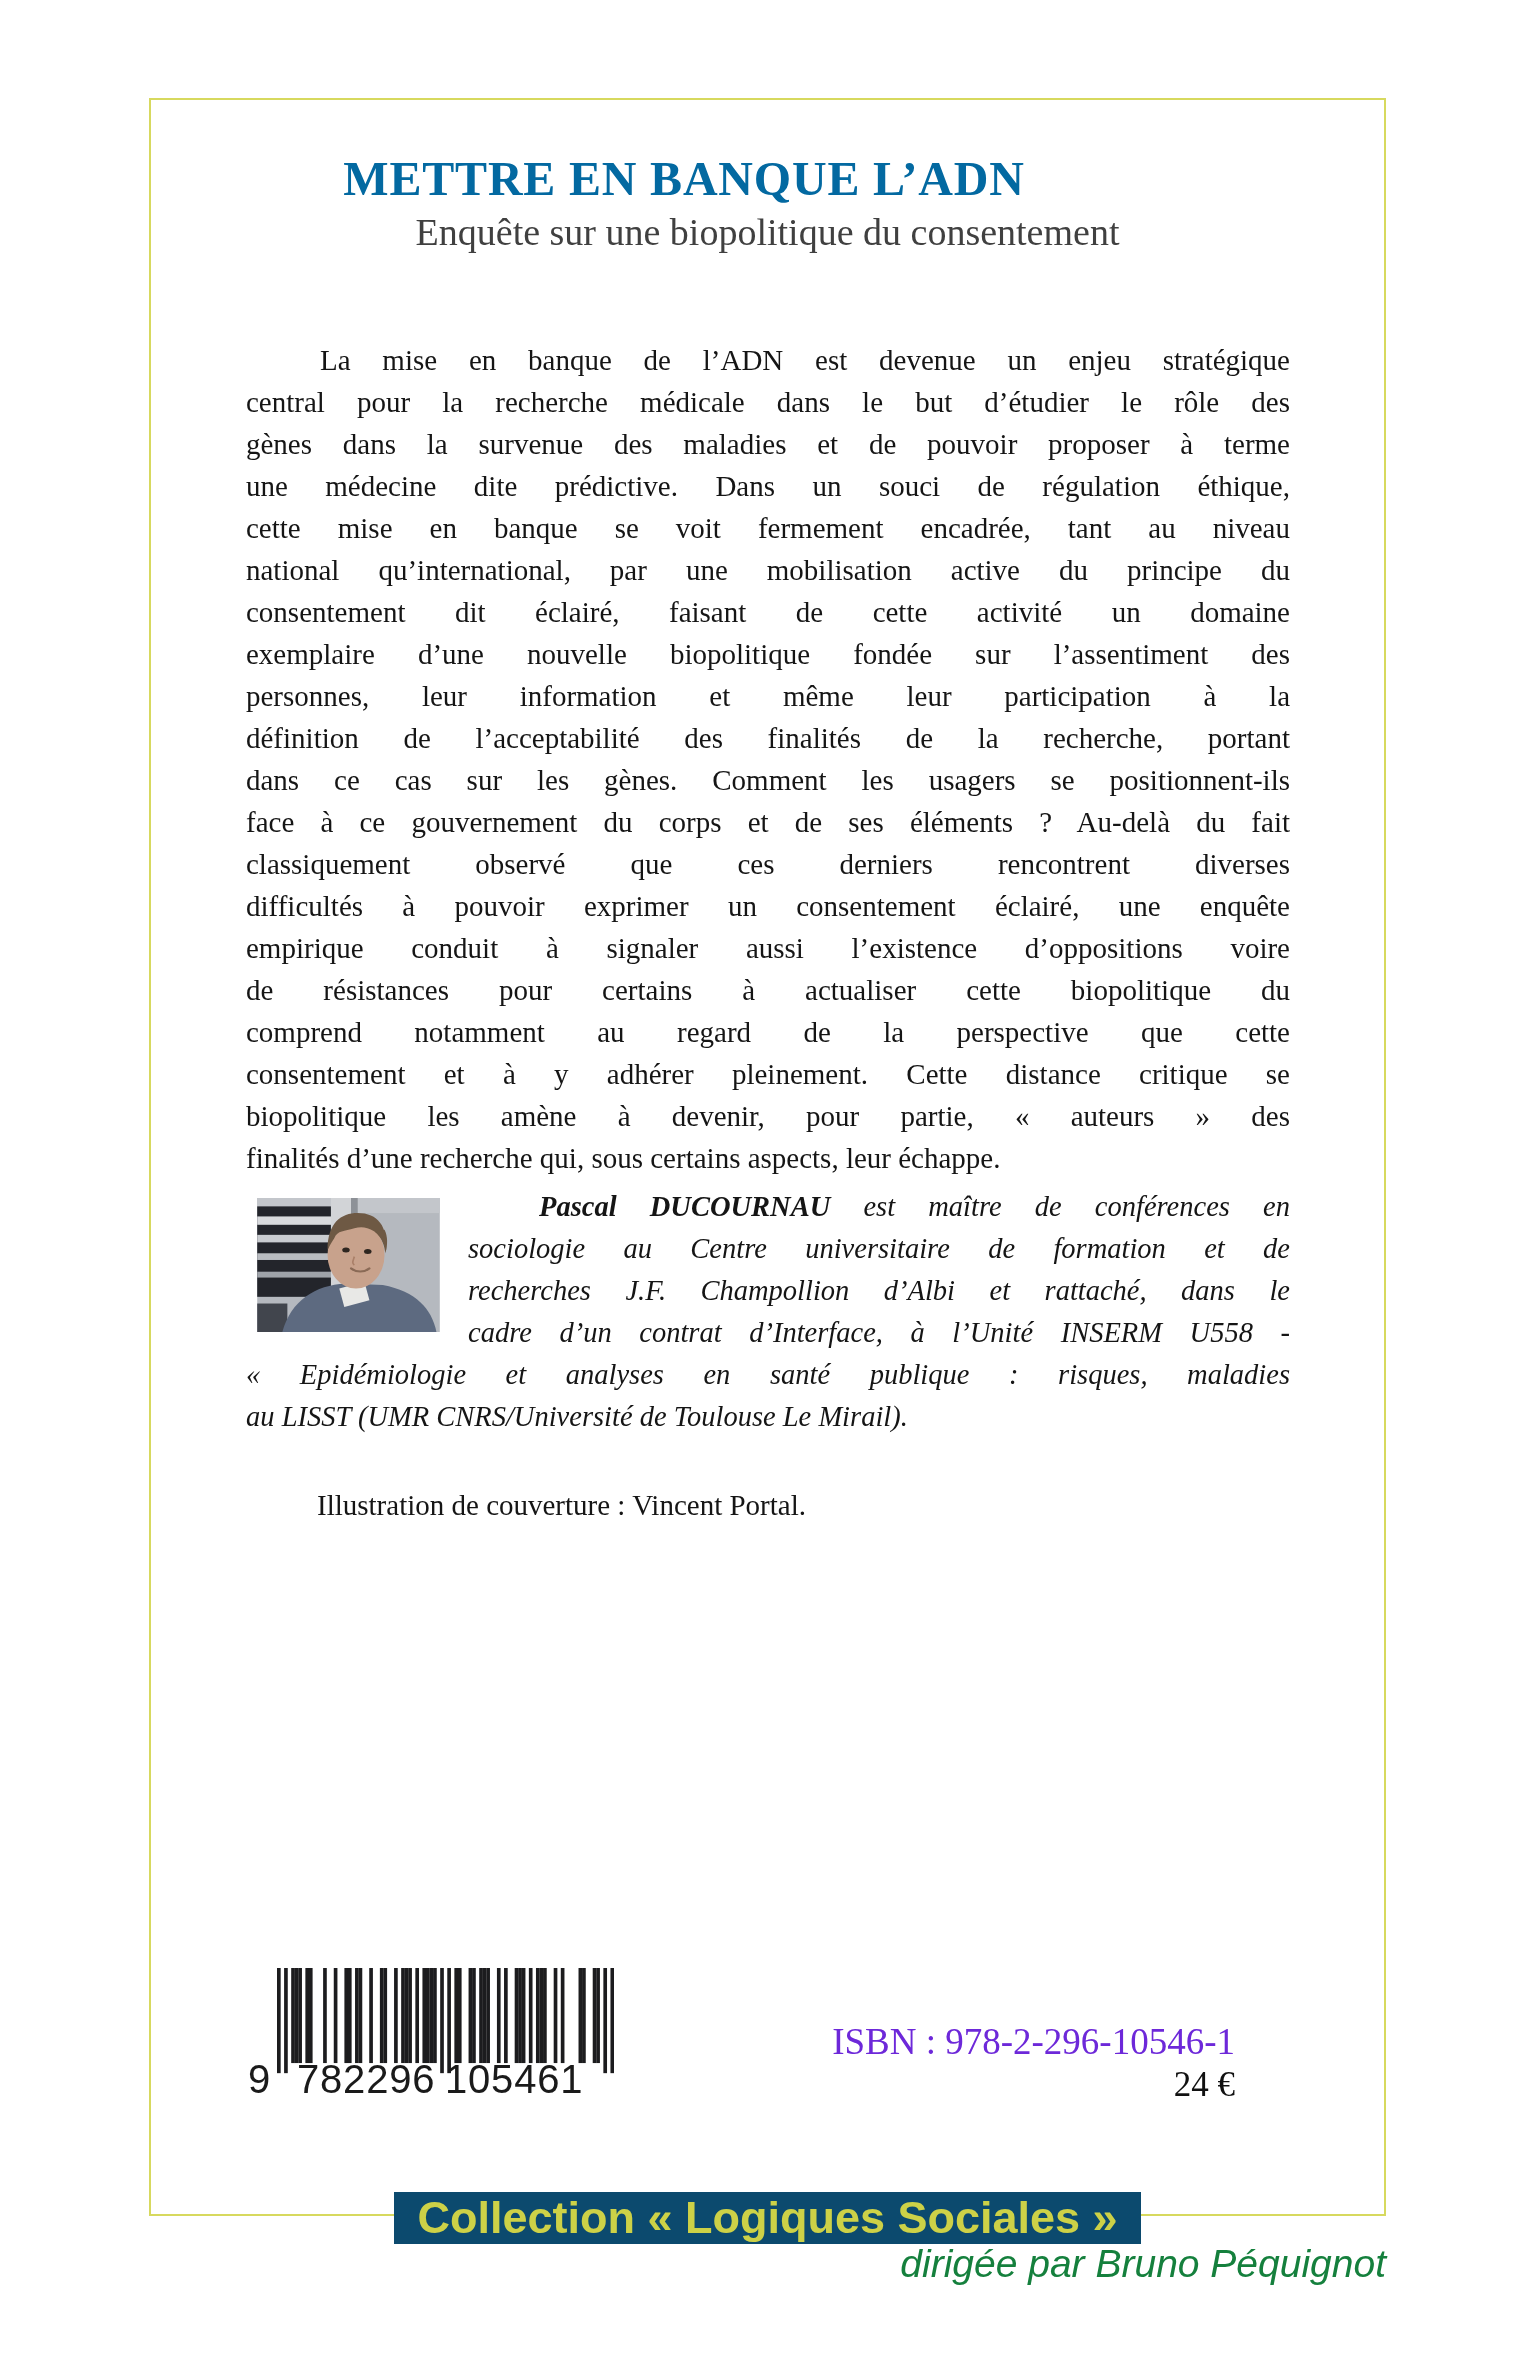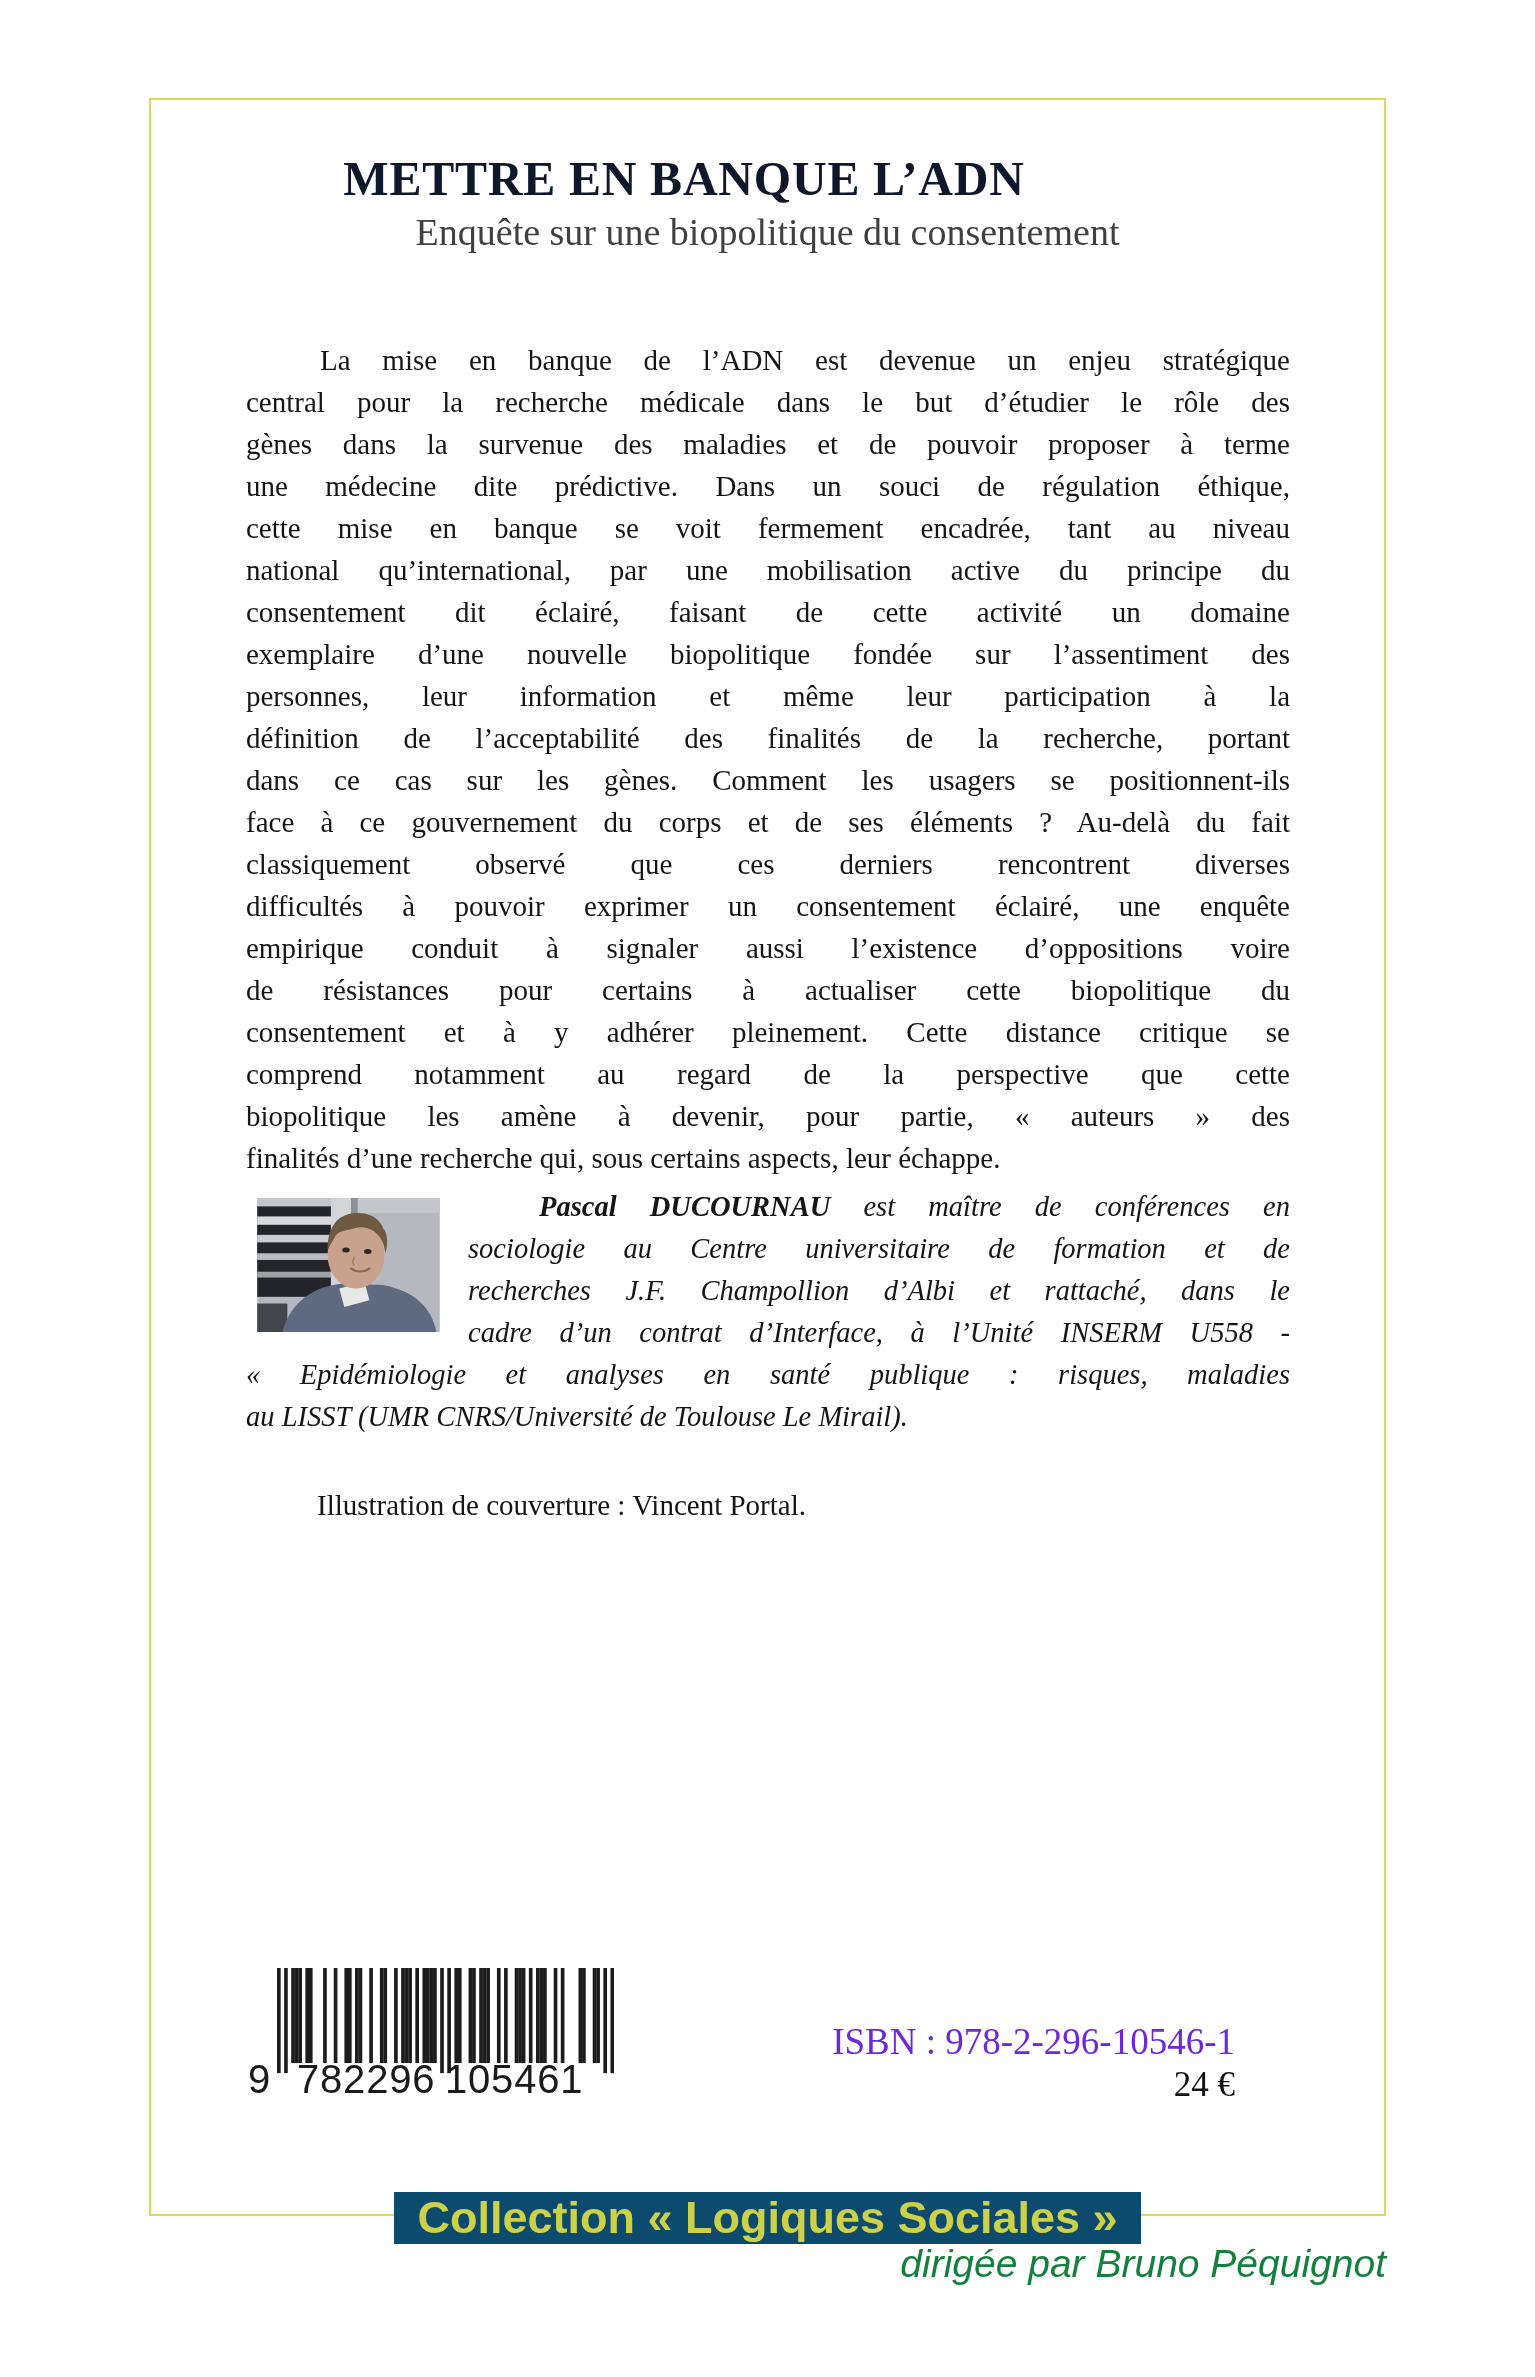--- a/index.html
+++ b/index.html
@@ -17,21 +17,21 @@
     width:1237px;height:2118px;
     border:2.5px solid #d7d95e;
     box-sizing:border-box;
   }
   .title{
     position:absolute;
     left:149px;top:154px;width:1070px;
     text-align:center;
     font-weight:bold;
     font-size:48px;line-height:50px;
-    color:#0f172a;
+    color:#0369a1;
     letter-spacing:0.8px;
   }
   .subtitle{
     position:absolute;
     left:149px;top:211px;width:1237px;
     text-align:center;
     font-size:38px;line-height:42px;
     color:#404040;
   }
   .body-block{
@@ -149,22 +149,22 @@
       <div class="tline">consentement dit éclairé, faisant de cette activité un domaine</div>
       <div class="tline">exemplaire d’une nouvelle biopolitique fondée sur l’assentiment des</div>
       <div class="tline">personnes, leur information et même leur participation à la</div>
       <div class="tline">définition de l’acceptabilité des finalités de la recherche, portant</div>
       <div class="tline">dans ce cas sur les gènes. Comment les usagers se positionnent-ils</div>
       <div class="tline">face à ce gouvernement du corps et de ses éléments ? Au-delà du fait</div>
       <div class="tline">classiquement observé que ces derniers rencontrent diverses</div>
       <div class="tline">difficultés à pouvoir exprimer un consentement éclairé, une enquête</div>
       <div class="tline">empirique conduit à signaler aussi l’existence d’oppositions voire</div>
       <div class="tline">de résistances pour certains à actualiser cette biopolitique du</div>
+      <div class="tline">comprend notamment au regard de la perspective que cette</div>
       <div class="tline">consentement et à y adhérer pleinement. Cette distance critique se</div>
-      <div class="tline">comprend notamment au regard de la perspective que cette</div>
       <div class="tline">biopolitique les amène à devenir, pour partie, « auteurs » des</div>
       <div class="tline plain">finalités d’une recherche qui, sous certains aspects, leur échappe.</div>
     </div>
 
   <svg class="author-photo" viewBox="0 0 218 160" xmlns="http://www.w3.org/2000/svg">
     <rect x="0" y="0" width="218" height="160" fill="#b5b9bf"></rect>
     <rect x="0" y="0" width="218" height="18" fill="#c3c6cb"></rect>
     <rect x="0" y="10" width="110" height="108" fill="#23252b"></rect>
     <rect x="0" y="22" width="110" height="10" fill="#d8dadd"></rect>
     <rect x="0" y="44" width="110" height="9" fill="#c9ccd0"></rect>

